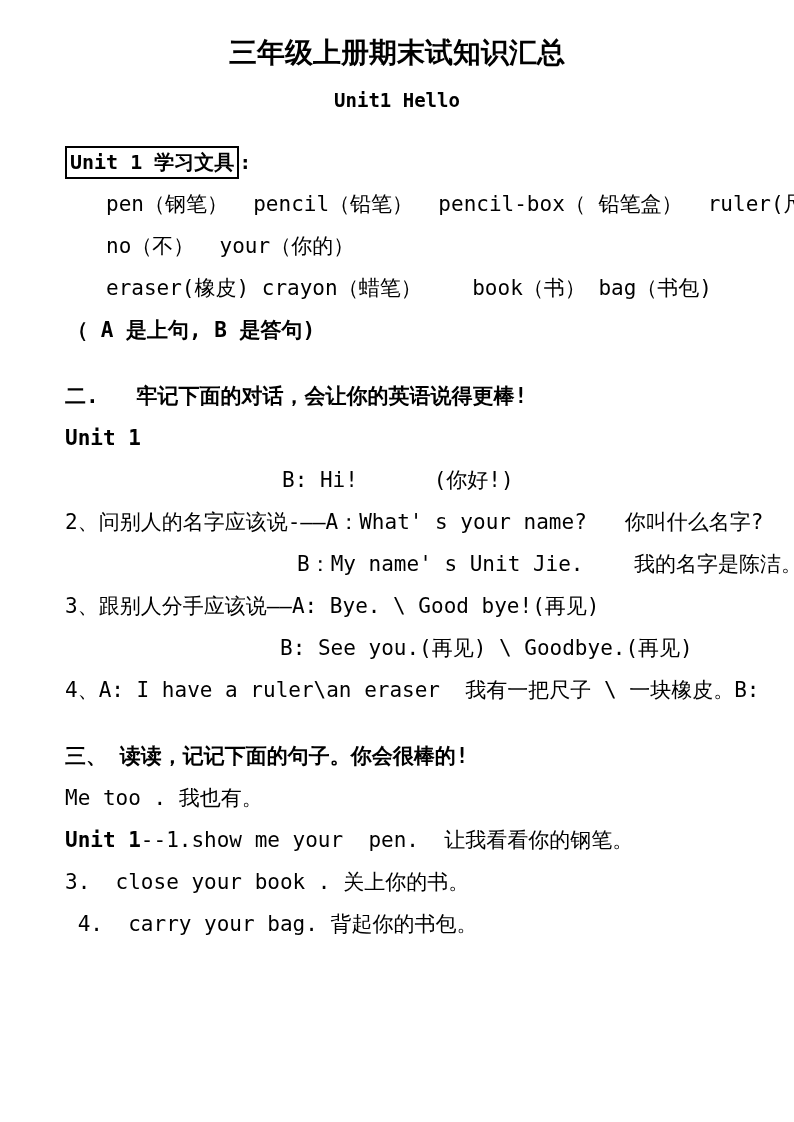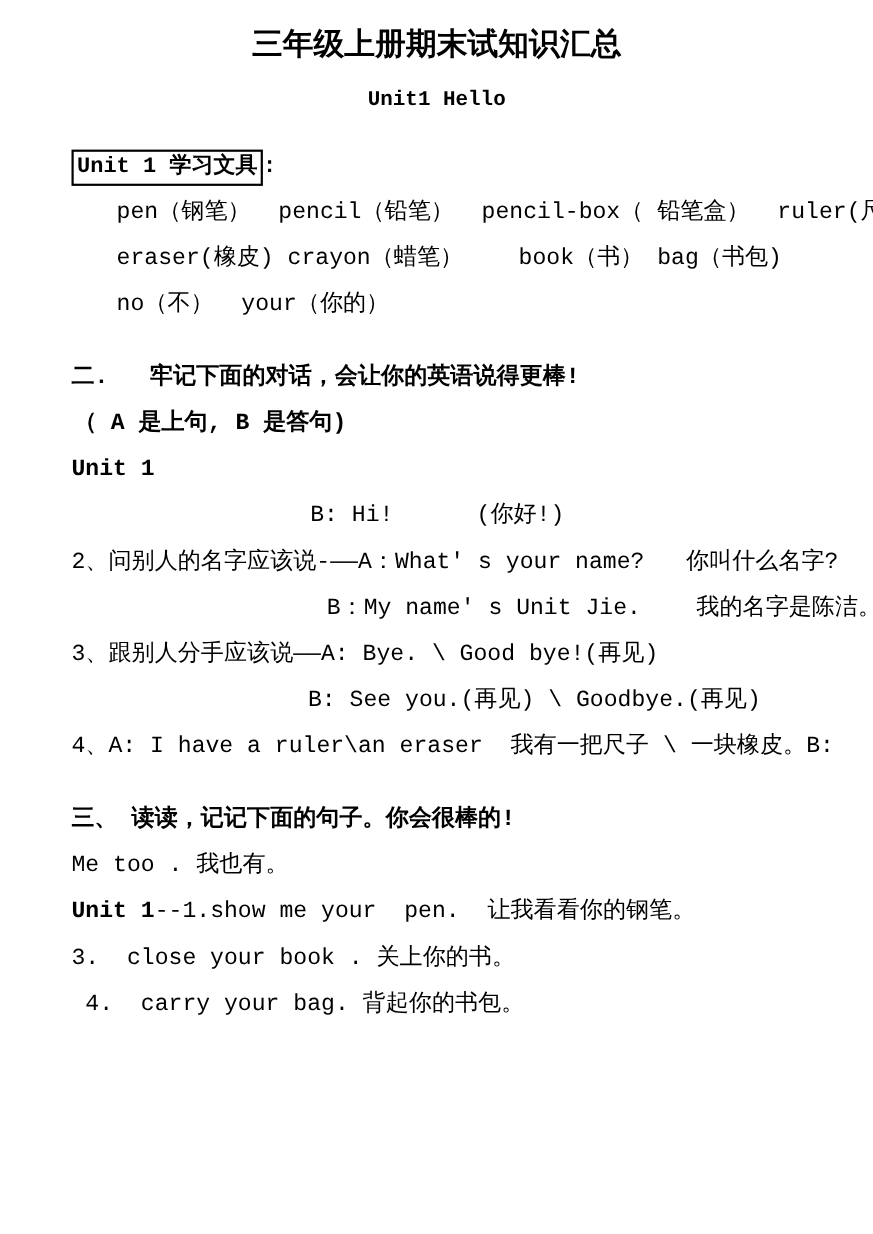--- a/index.html
+++ b/index.html
@@ -7,23 +7,22 @@
     width: 794px;
     height: 1122px;
     background: #ffffff;
     color: #000000;
     font-family: "DejaVu Sans Mono", "DejaVu Sans", "Liberation Sans", sans-serif;
   }
   .page {
     box-sizing: border-box;
     width: 794px;
     height: 1122px;
-    padding-top: 28px;
+    padding-top: 38px;
     overflow: hidden;
-    font-family: Liberation Mono, monospace;
   }
   .title {
     font-size: 28px;
     line-height: 30px;
     font-weight: bold;
     text-align: center;
     margin: 0 0 18px 0;
   }
   .subtitle {
     font-size: 19px;
@@ -61,25 +60,25 @@
 <body>
 
 <div class="page">
 
   <h1 class="title">三年级上册期末试知识汇总</h1>
   <h2 class="subtitle">Unit1 Hello</h2>
 
   <p class="line boxed-line"><span class="boxed">Unit 1 学习文具</span><span class="bold">:</span></p>
 
   <p class="line ind-vocab">pen（钢笔）  pencil（铅笔）  pencil-box（ 铅笔盒）  ruler(尺子)</p>
+  <p class="line ind-vocab">no（不）  your（你的）</p>
   <p class="line ind-vocab">eraser(橡皮) crayon（蜡笔）    book（书） bag（书包)</p>
-  <p class="line ind-vocab">no（不）  your（你的）</p>
 
+  <p class="line bold note">（ A 是上句, B 是答句)</p>
   <p class="line bold sec-gap">二.   牢记下面的对话，会让你的英语说得更棒!</p>
-  <p class="line bold note">（ A 是上句, B 是答句)</p>
   <p class="line bold">Unit 1</p>
 
   <p class="line ind-b1">B: Hi!      (你好!)</p>
   <p class="line">2、问别人的名字应该说-——A：What' s your name?   你叫什么名字?</p>
   <p class="line ind-b2">B：My name' s Unit Jie.    我的名字是陈洁。</p>
   <p class="line">3、跟别人分手应该说——A: Bye. \ Good bye!(再见)</p>
   <p class="line ind-b3">B: See you.(再见) \ Goodbye.(再见)</p>
   <p class="line">4、A: I have a ruler\an eraser  我有一把尺子 \ 一块橡皮。B:</p>
   <p class="line bold sec-gap">三、 读读，记记下面的句子。你会很棒的!</p>
 

